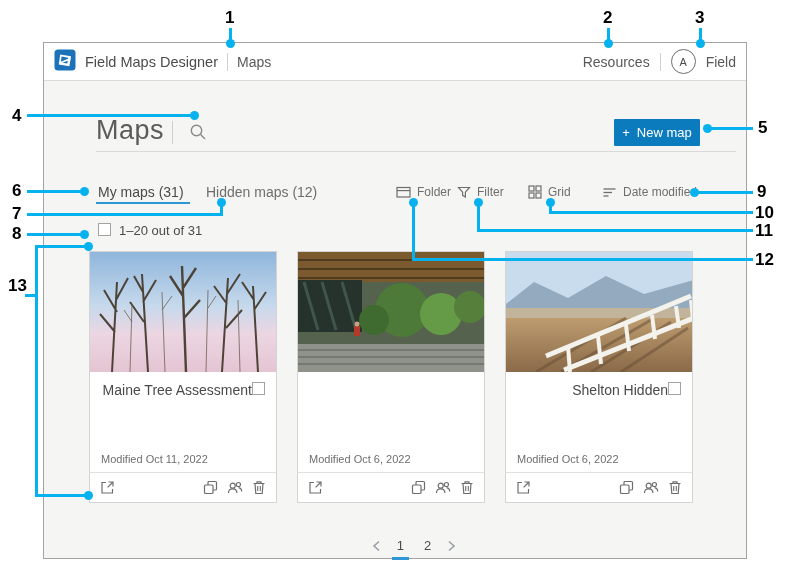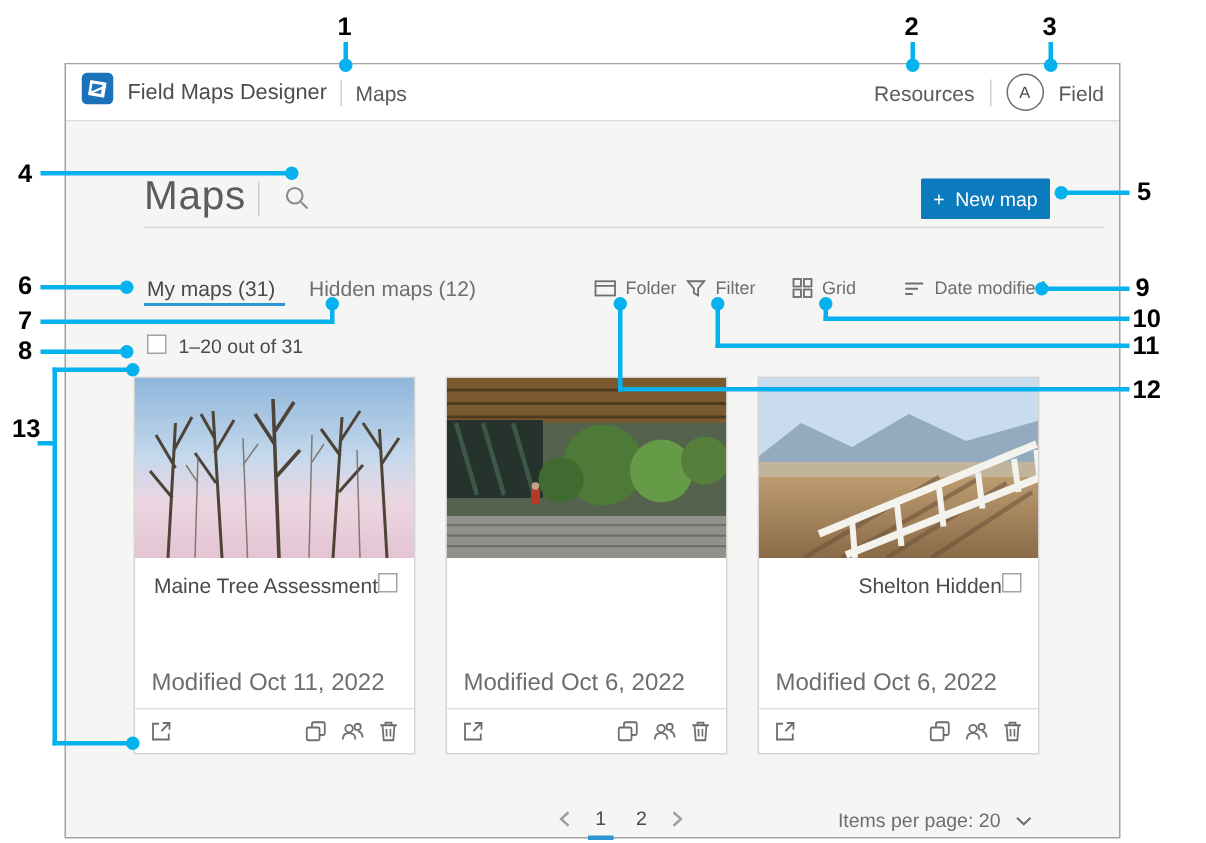--- a/index.html
+++ b/index.html
@@ -41,21 +41,21 @@
   .sel-label { font-size:13px; color:#4a4a4a; }
 
   
   .card { position:absolute; top:208px; width:188px; height:252px; background:#fff;
           border:1px solid #d4d4d4; display:flex; flex-direction:column; }
   .card-img { width:100%; height:120px; overflow:hidden; flex:none; cursor:pointer; }
   .card-img svg { display:block; }
   .card-body { flex:1; position:relative; padding:10px 11px 0 11px; }
   .card-title-row { display:flex; justify-content:flex-end; align-items:flex-start; }
   .card-title { font-size:14px; color:#4a4a4a; }
-  .card-modified { position:absolute; left:11px; bottom:7px; font-size:16px; color:#6e6e6e; }
+  .card-modified { position:absolute; left:11px; bottom:7px; font-size:11px; color:#6e6e6e; }
   .card-footer { flex:none; height:30px; border-top:1px solid #e0e0e0; display:flex;
                  align-items:center; justify-content:space-between; padding:0 10px; }
   .icon-group { display:flex; align-items:center; gap:9px; }
   .icon-btn { cursor:pointer; display:flex; }
 
   
   .pagination { position:absolute; left:300px; top:493px; width:140px; display:flex;
                 align-items:center; justify-content:center; gap:12px; }
   .page-num { font-size:13px; color:#4a4a4a; padding:2px 4px; cursor:pointer; position:relative; }
   .page-num.active::after { content:""; position:absolute; left:-1px; right:-1px; bottom:-5px;
@@ -357,28 +357,20 @@
       </span>
       <span class="page-num active">1</span>
       <span class="page-num">2</span>
       <span class="page-chev">
         <svg width="9" height="12" viewBox="0 0 9 12">
             <path d="M2 1.5 L7 6 L2 10.5" fill="none" stroke="#9aa0a5" stroke-width="1.6"></path>
           </svg>
       </span>
     </div>
 
-    <div class="ipp">
-      <span>Items per page: 20</span>
-      <span>
-        <svg width="11" height="7" viewBox="0 0 11 7">
-            <path d="M1 1.2 L5.5 5.5 L10 1.2" fill="none" stroke="#6e6e6e" stroke-width="1.4"></path>
-          </svg>
-      </span>
-    </div>
   </div>
 
   <div class="cl-num" style="left:225px; top:8px;">1</div>
   <div class="cl-line" style="left:228.5px; top:28px; width:3px; height:12px;"></div>
   <div class="cl-dot" style="left:225.5px; top:38.5px;"></div>
 
   <div class="cl-num" style="left:603px; top:8px;">2</div>
   <div class="cl-line" style="left:606.5px; top:28px; width:3px; height:12px;"></div>
   <div class="cl-dot" style="left:603.5px; top:38.5px;"></div>
 

